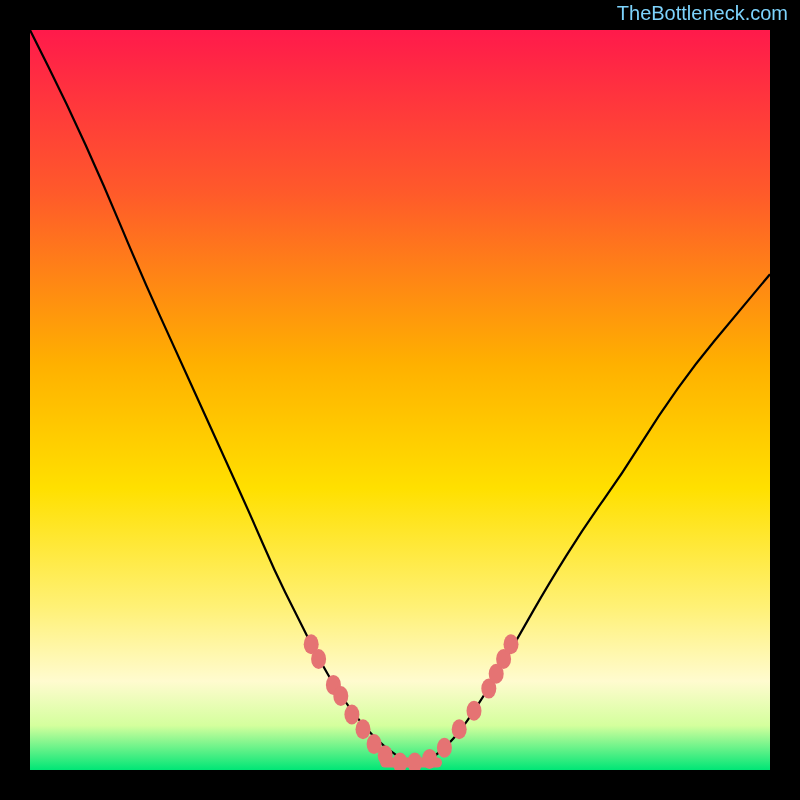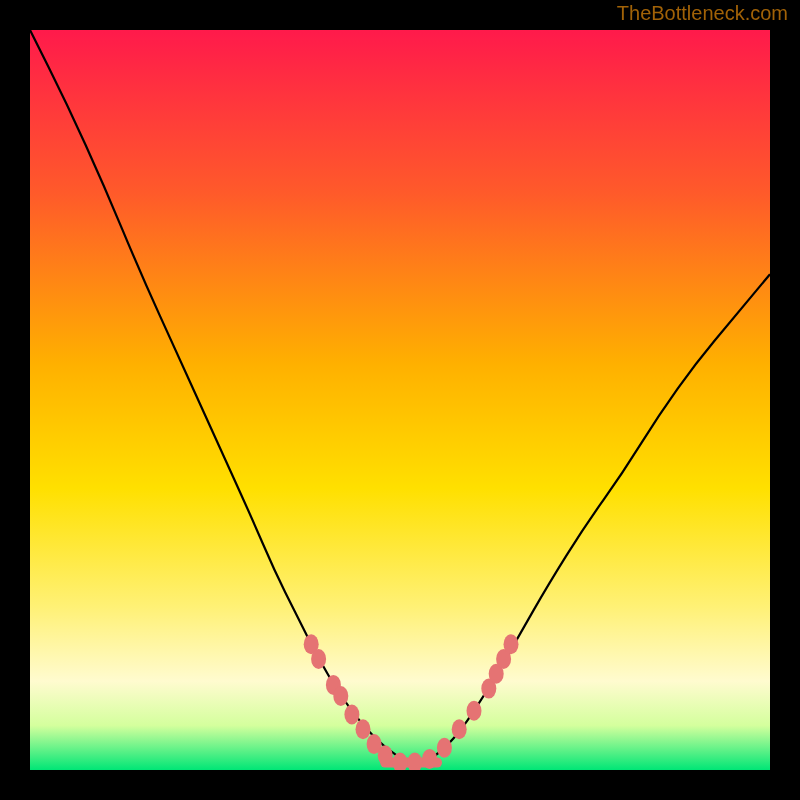--- a/index.html
+++ b/index.html
@@ -28,21 +28,21 @@
   }
   svg.plot {
     width: 100%;
     height: 100%;
     display: block;
   }
   .attrib {
     position: absolute;
     top: 2px;
     right: 12px;
-    color: #a16207;
+    color: #7dd3fc;
     font-size: 20px;
     font-weight: 500;
   }
 </style>
 </head>
 <body>
 
 <div class="frame">
 
   <div class="plot-area-wrapper">

